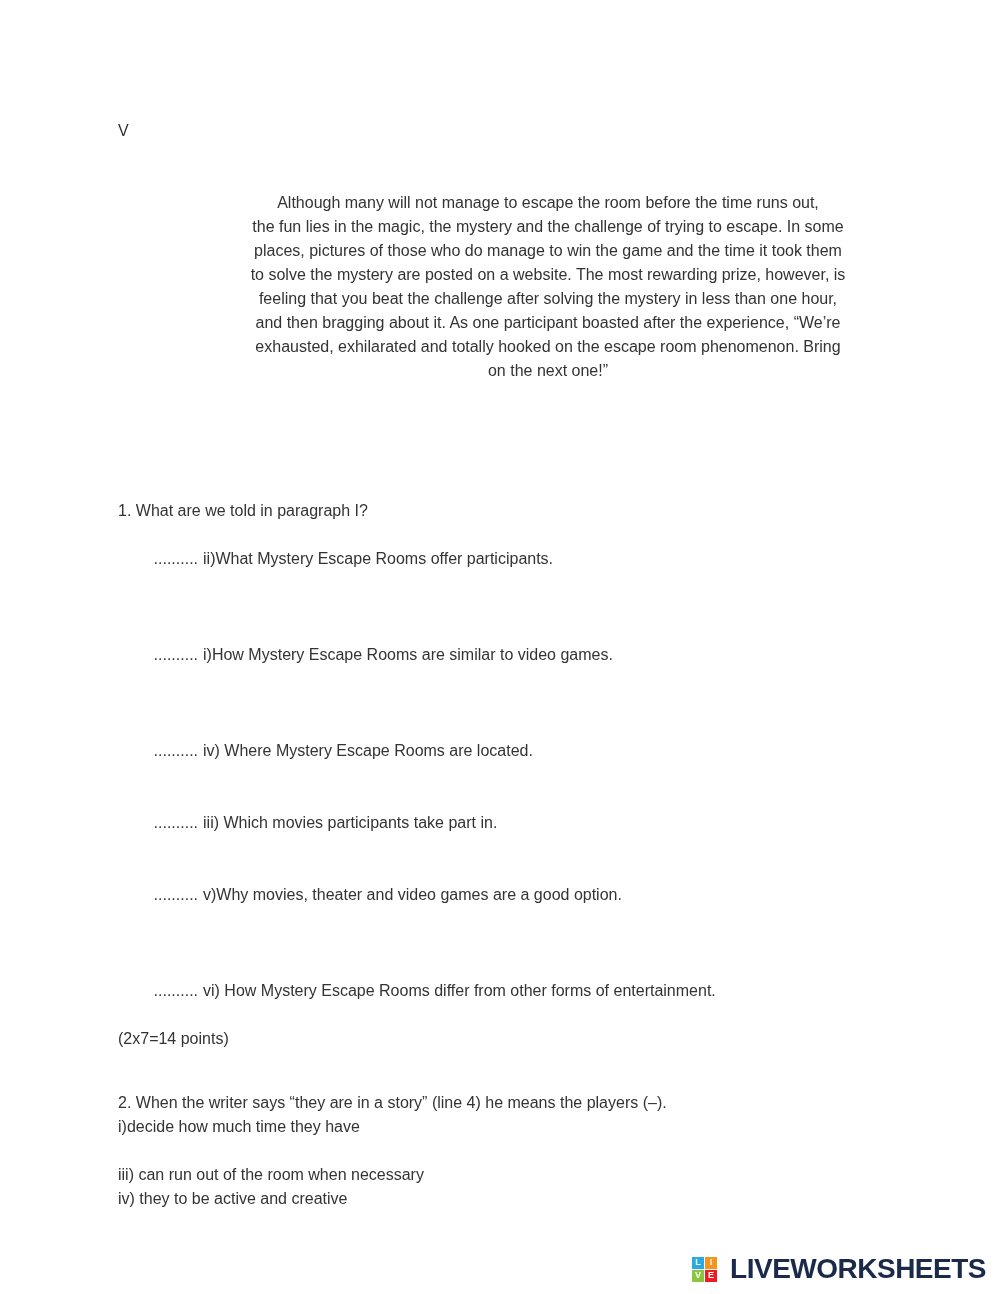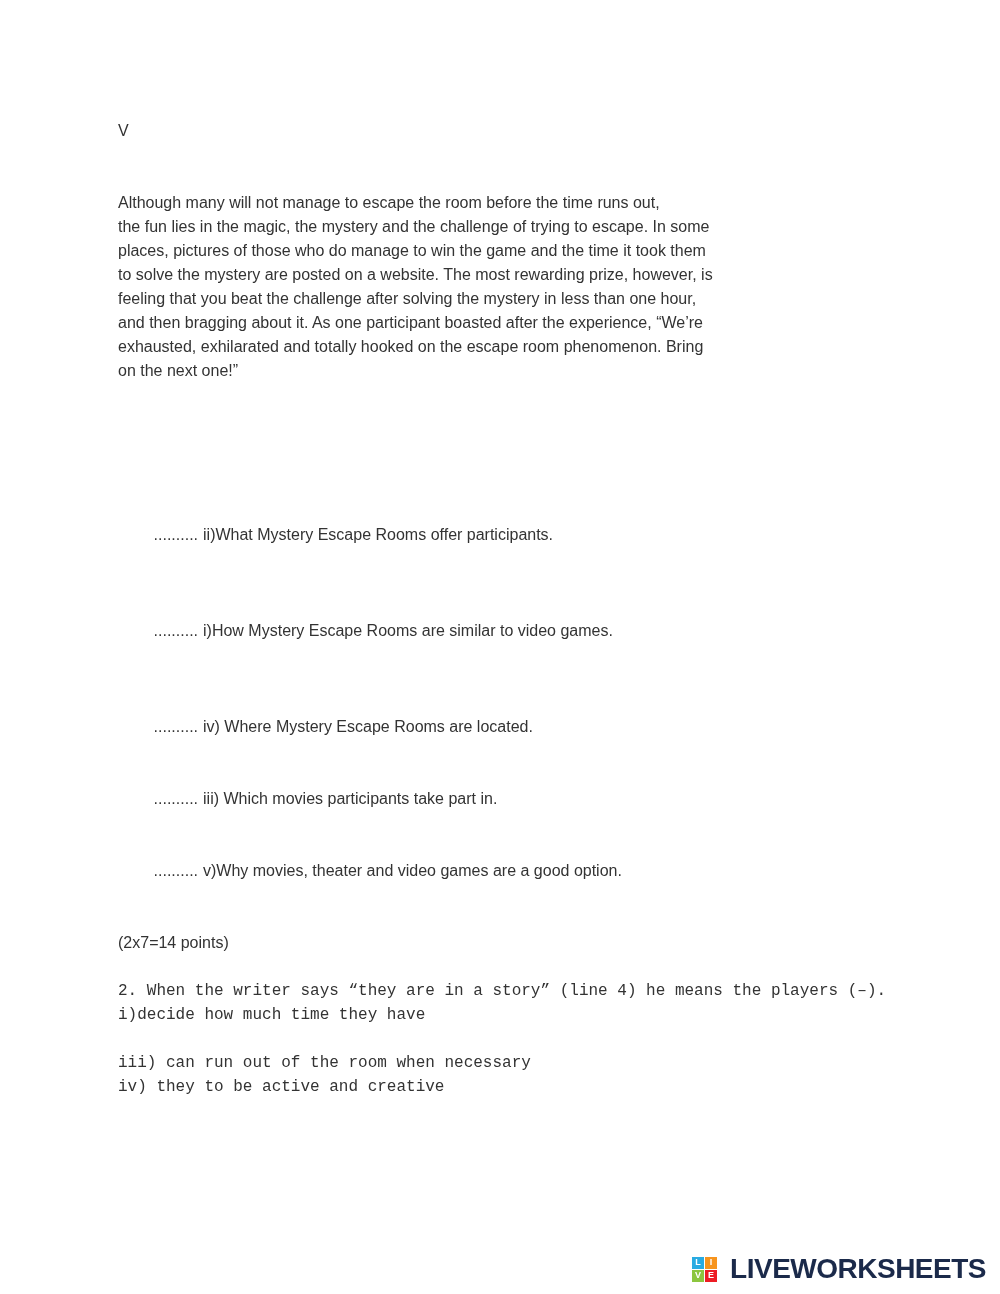--- a/index.html
+++ b/index.html
@@ -15,23 +15,24 @@
   }
   .content{
     position:absolute;
     left:118px;top:119px;
     width:860px;
   }
   .section-label{white-space:pre-wrap;}
   .passage{
     margin-top:48px;
     white-space:pre-wrap;
+    text-align:center;
   }
   .q1{margin-top:116px;}
-  .q2{margin-top:24px;font-family:Liberation Mono, monospace;}
+  .q2{margin-top:40px;}
   .line{white-space:pre-wrap;min-height:24px;}
   .gap-after{margin-bottom:24px;}
   .dots{margin-right:5px;cursor:text;}
   
   .footer-logo{
     position:absolute;
     right:14px;bottom:9px;
     display:flex;align-items:center;gap:5px;
   }
   .logo-icon{
@@ -68,35 +69,39 @@
     <div class="passage">Although many will not manage to escape the room before the time runs out,
 the fun lies in the magic, the mystery and the challenge of trying to escape. In some
 places, pictures of those who do manage to win the game and the time it took them
 to solve the mystery are posted on a website. The most rewarding prize, however, is
 feeling that you beat the challenge after solving the mystery in less than one hour,
 and then bragging about it. As one participant boasted after the experience, “We’re
 exhausted, exhilarated and totally hooked on the escape room phenomenon. Bring
 on the next one!”</div>
 
     <section class="q1">
+      <div class="line">1. What are we told in paragraph I?</div>
 
       <div class="line gap-after">
         <span class="dots">..........</span><span>ii)What Mystery Escape Rooms offer participants.</span>
       </div>
       <div class="line gap-after">
         <span class="dots">..........</span><span>i)How Mystery Escape Rooms are similar to video games.</span>
       </div>
       <div class="line">
         <span class="dots">..........</span><span>iv) Where Mystery Escape Rooms are located.</span>
       </div>
       <div class="line">
         <span class="dots">..........</span><span>iii) Which movies participants take part in.</span>
       </div>
       <div class="line gap-after">
         <span class="dots">..........</span><span>v)Why movies, theater and video games are a good option.</span>
+      </div>
+      <div class="line">
+        <span class="dots">..........</span><span>vi) How Mystery Escape Rooms differ from other forms of entertainment.</span>
       </div>
       <div class="line">(2x7=14 points)</div>
     </section>
 
     <section class="q2">
       <div class="line">2. When the writer says “they are in a story” (line 4) he means the players (–).</div>
       <div class="line gap-after">i)decide how much time they have</div>
       <div class="line">iii) can run out of the room when necessary</div>
       <div class="line">iv) they to be active and creative</div>
     </section>

